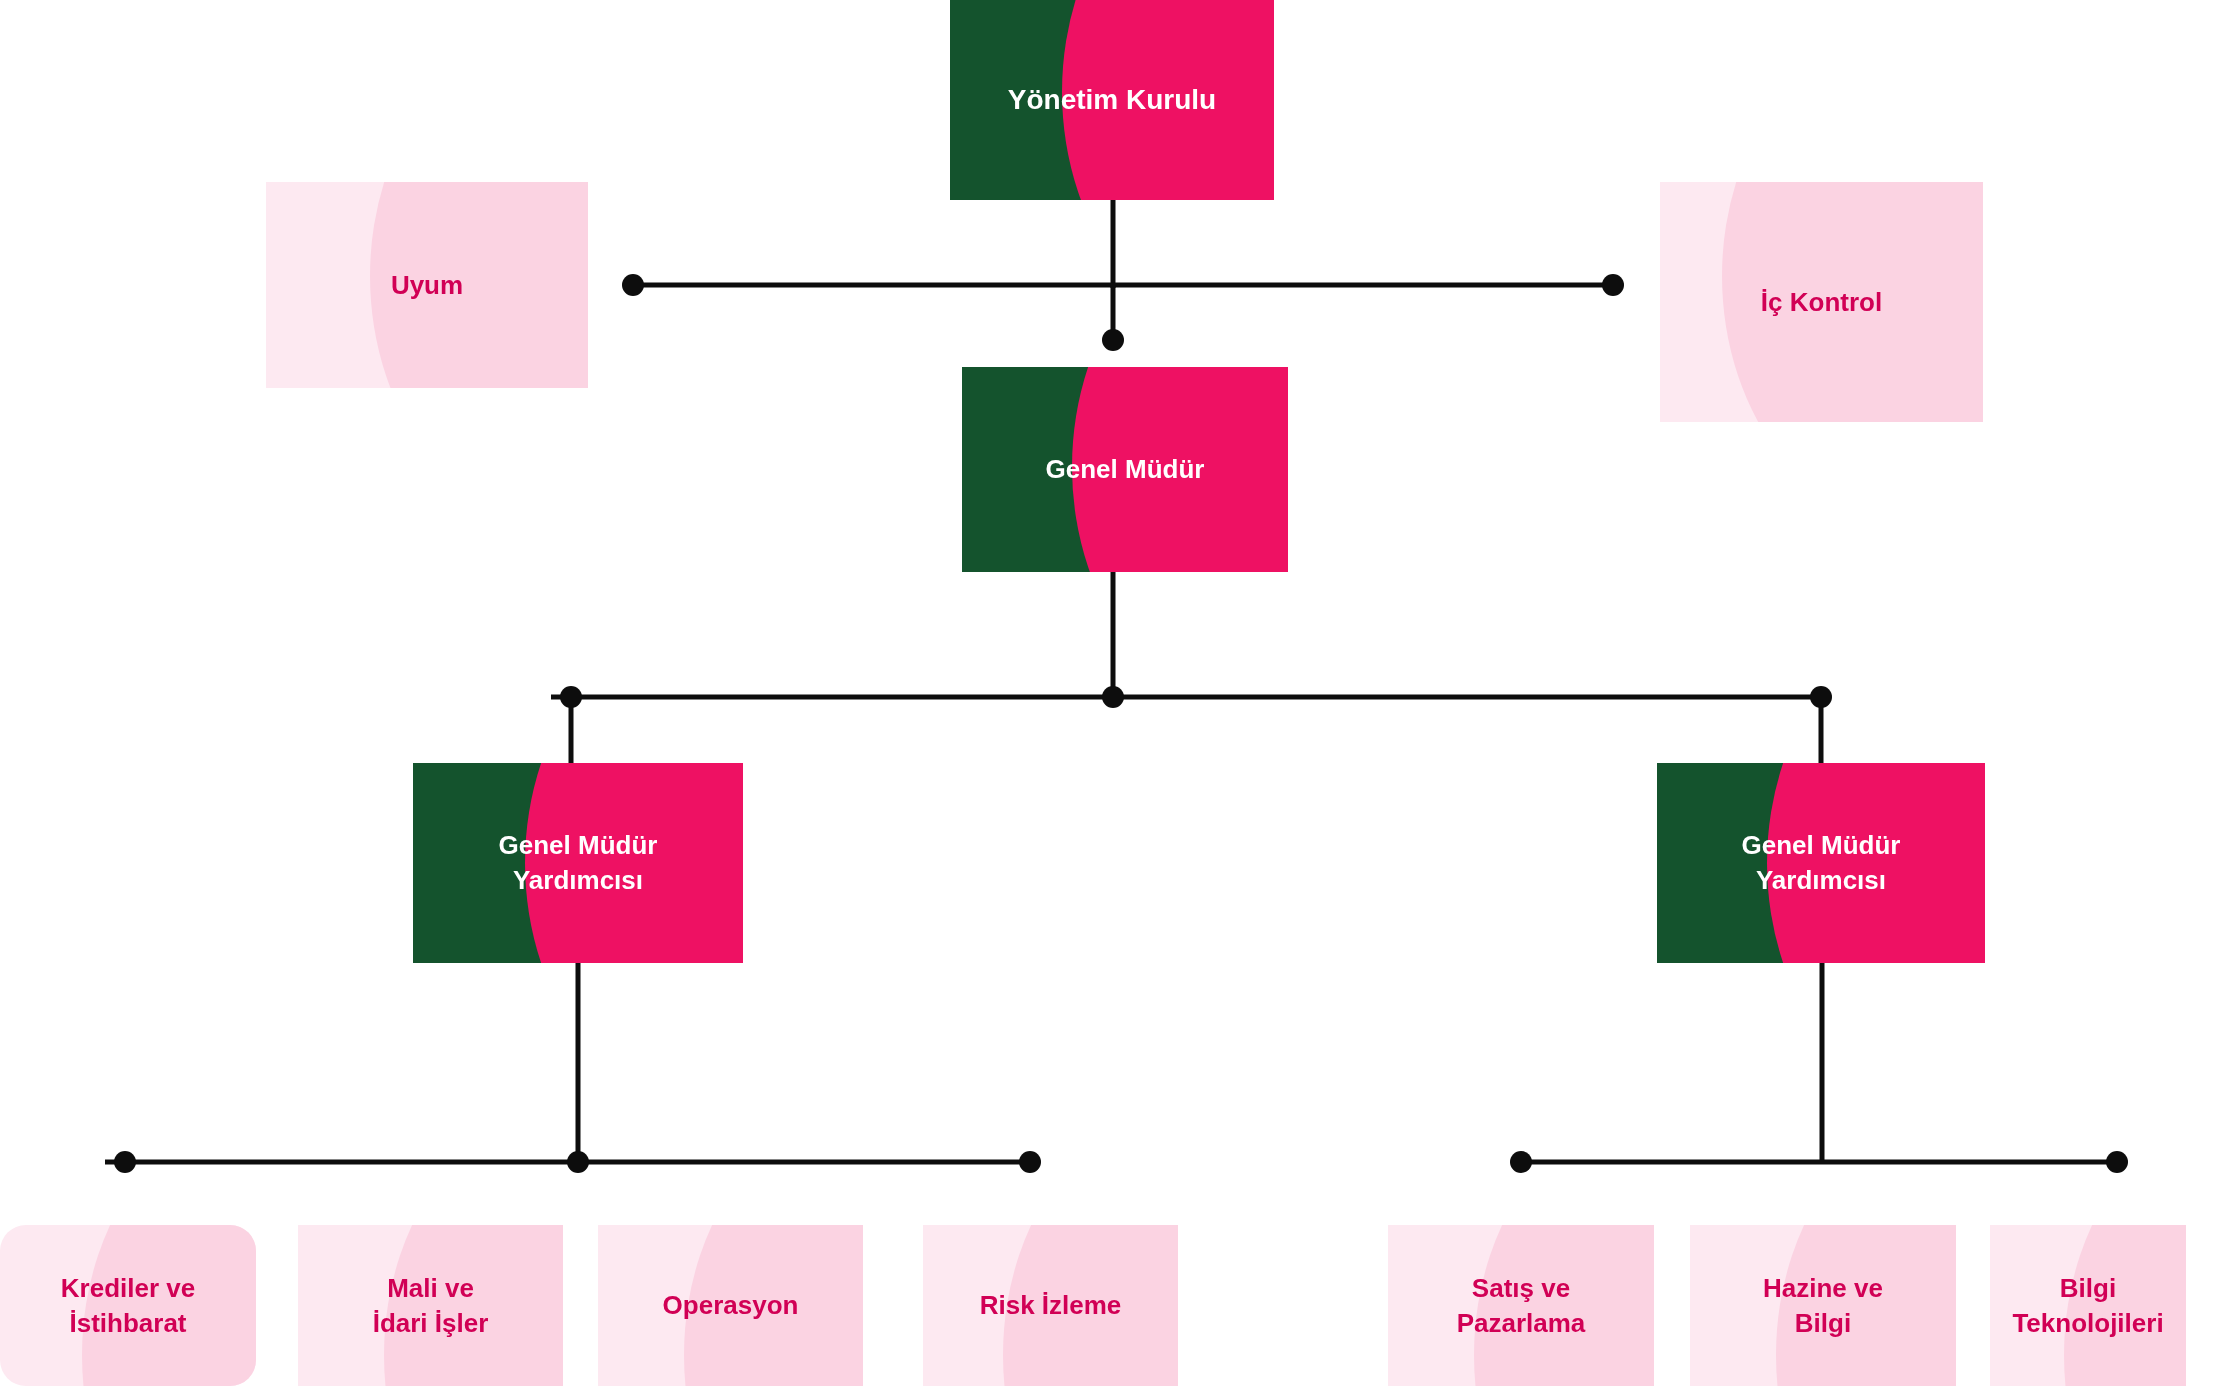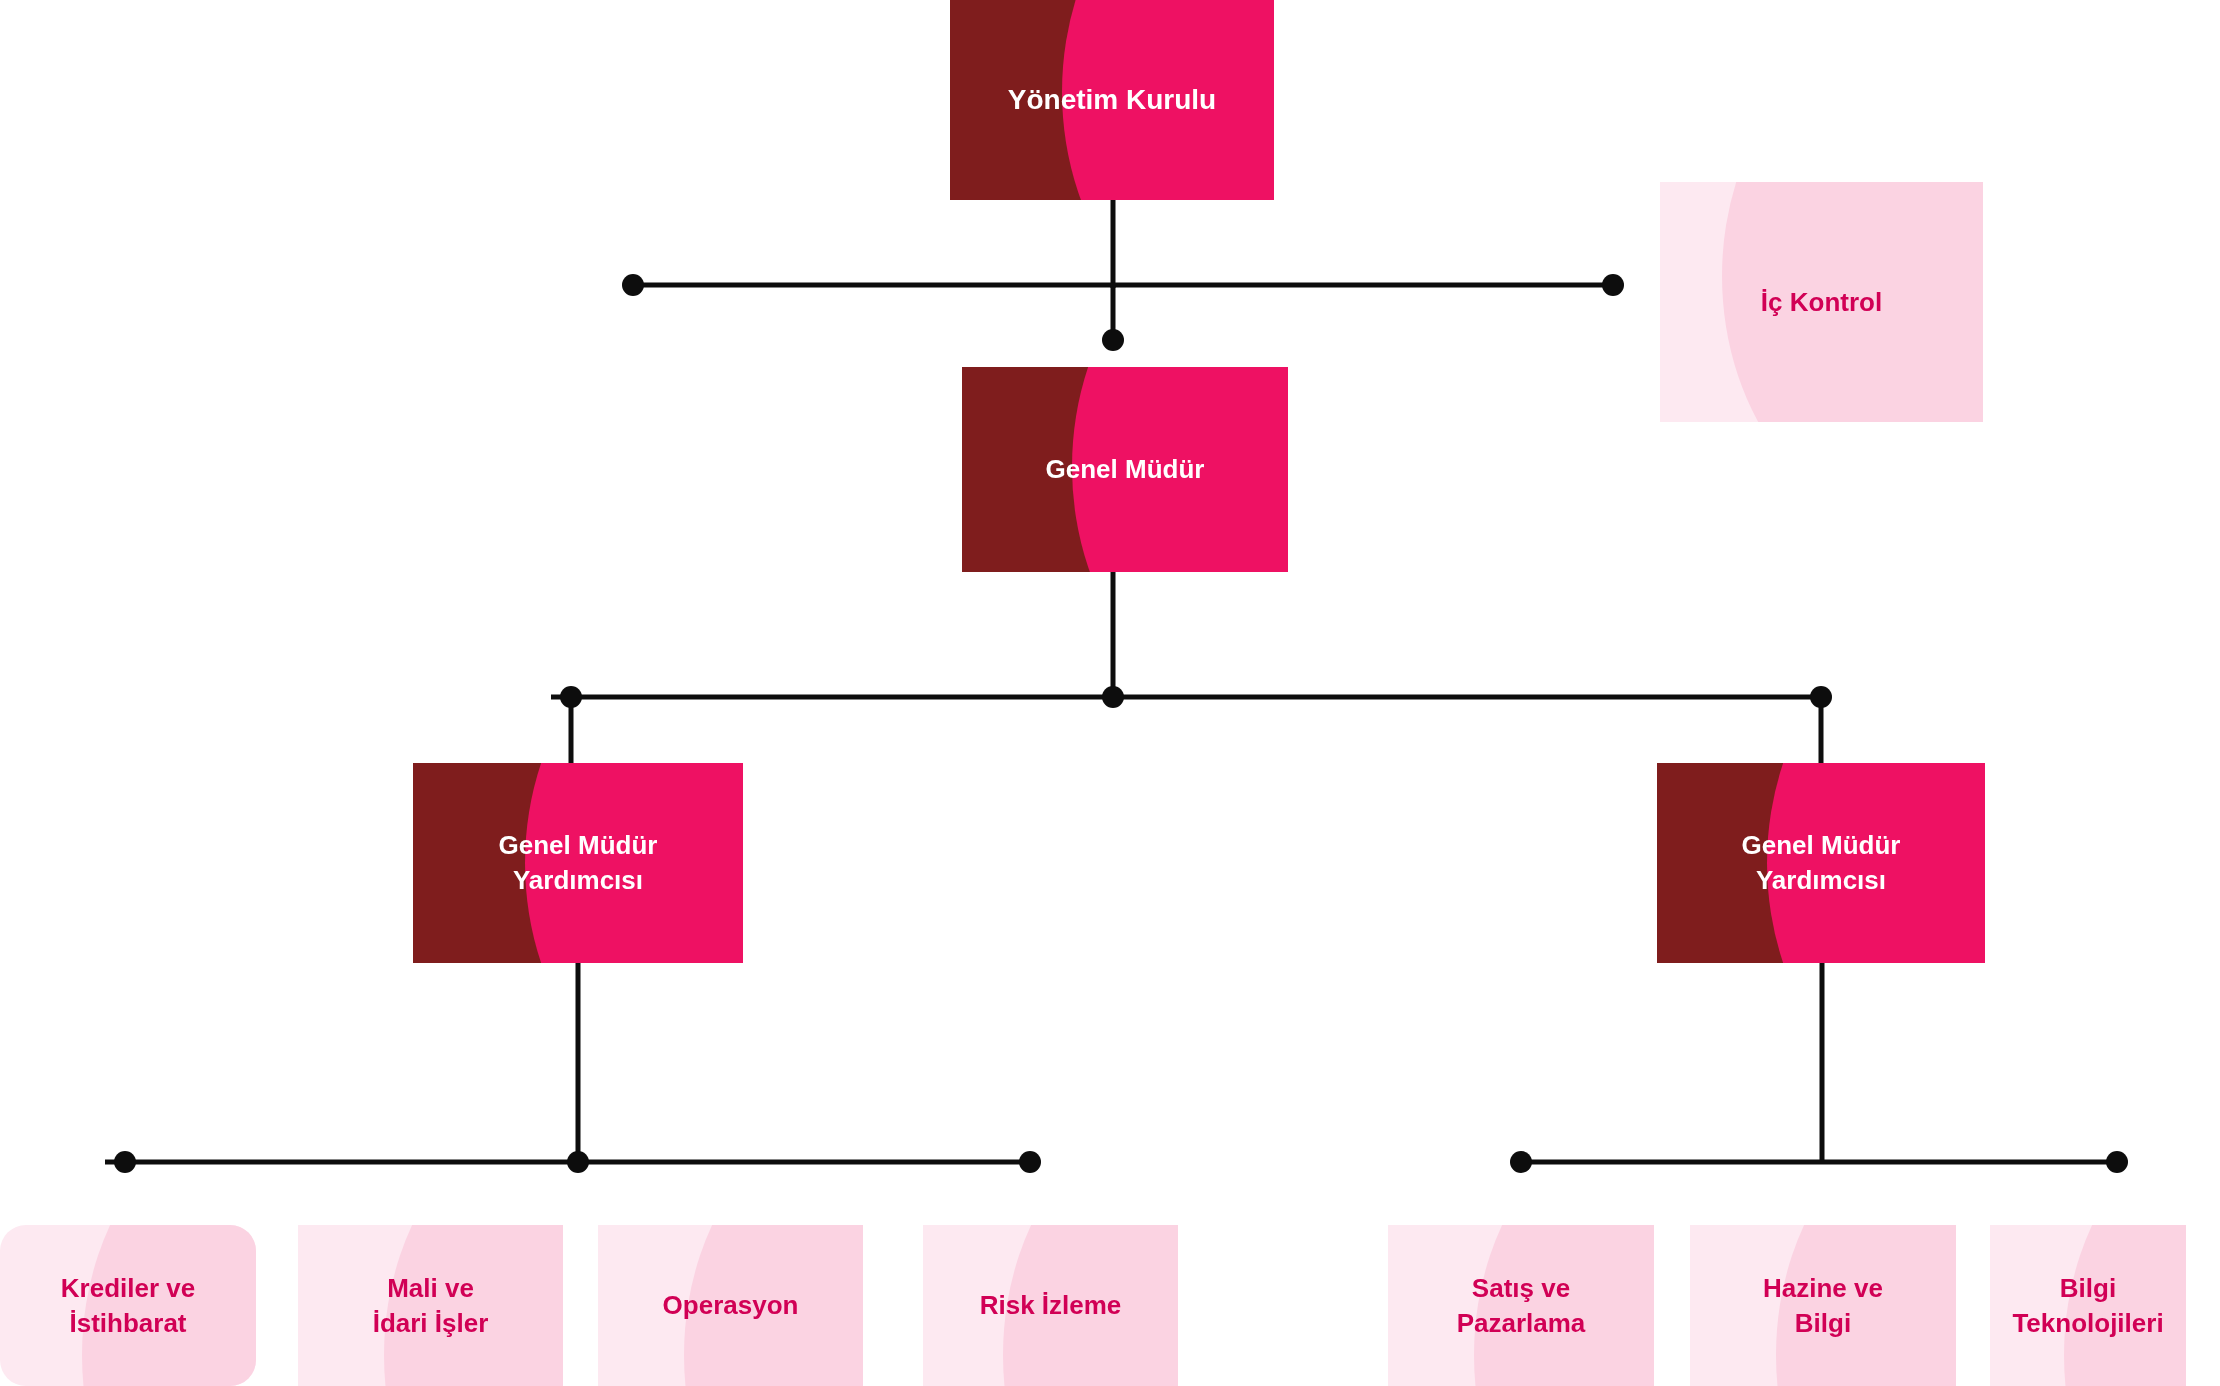--- a/index.html
+++ b/index.html
@@ -43,21 +43,21 @@
   
   .node .arc {
     position: absolute;
     z-index: 1;
     border-radius: 50%;
     pointer-events: none;
   }
 
   
   .node.dark {
-    background: #7f1d1d;
+    background: #14532d;
   }
   .node.dark .label {
     color: #ffffff;
     font-weight: 600;
   }
   .node.dark .arc {
     background: #ee1163;
   }
 
   
@@ -138,20 +138,24 @@
 
   <div class="hline" style="left:1518px; top:1162px; width:599px;"></div>
   <div class="dot" style="left:1521px; top:1162px;"></div>
   <div class="dot" style="left:2117px; top:1162px;"></div>
 
   <div class="node dark tier-1" style="left:950px; top:0px; width:324px; height:200px;">
     <div class="arc" style="left:112px; top:-168px; width:420px; height:520px;"></div>
     <div class="label">Yönetim Kurulu</div>
   </div>
 
+  <div class="node light tier-2" style="left:266px; top:182px; width:322px; height:206px;">
+    <div class="arc" style="left:104px; top:-166px; width:420px; height:520px;"></div>
+    <div class="label">Uyum</div>
+  </div>
 
   <div class="node light tier-2" style="left:1660px; top:182px; width:323px; height:240px;">
     <div class="arc" style="left:62px; top:-166px; width:420px; height:520px;"></div>
     <div class="label">İç Kontrol</div>
   </div>
 
   <div class="node dark tier-3" style="left:962px; top:367px; width:326px; height:205px;">
     <div class="arc" style="left:110px; top:-160px; width:420px; height:520px;"></div>
     <div class="label">Genel Müdür</div>
   </div>

